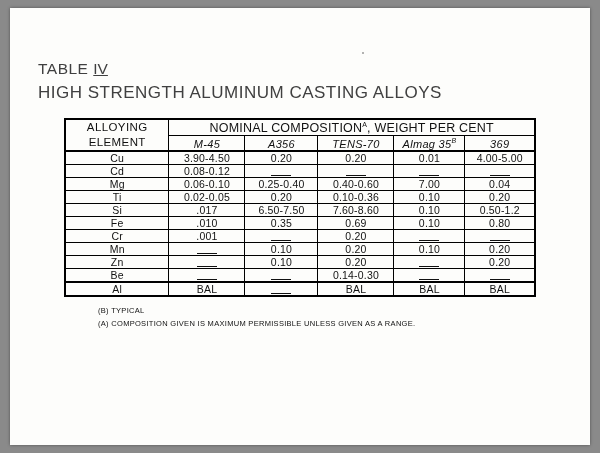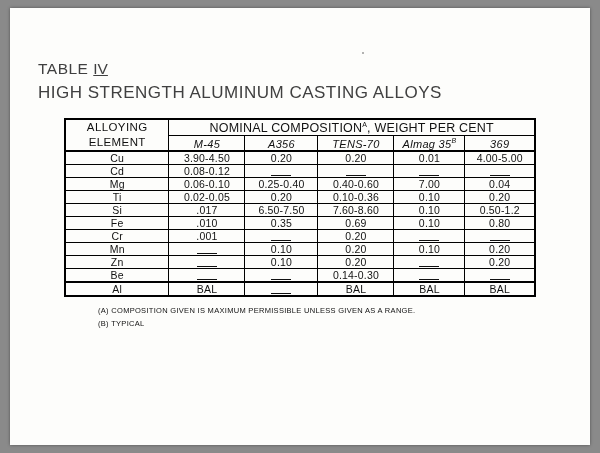--- a/index.html
+++ b/index.html
@@ -259,18 +259,18 @@
           <td class="val thick-bottom thick-top">BAL</td>
           <td class="val thick-bottom thick-top"><span class="dash"></span></td>
           <td class="val thick-bottom thick-top">BAL</td>
           <td class="val thick-bottom thick-top">BAL</td>
           <td class="val thick-bottom thick-top thick-right">BAL</td>
         </tr>
       </tbody>
     </table>
 
     <div class="notes">
+      <div>(B) TYPICAL</div>
       <div>(A) COMPOSITION GIVEN IS MAXIMUM PERMISSIBLE UNLESS GIVEN AS A RANGE.</div>
-      <div>(B) TYPICAL</div>
     </div>
 
   </div>
 </div>
 
 </body></html>

